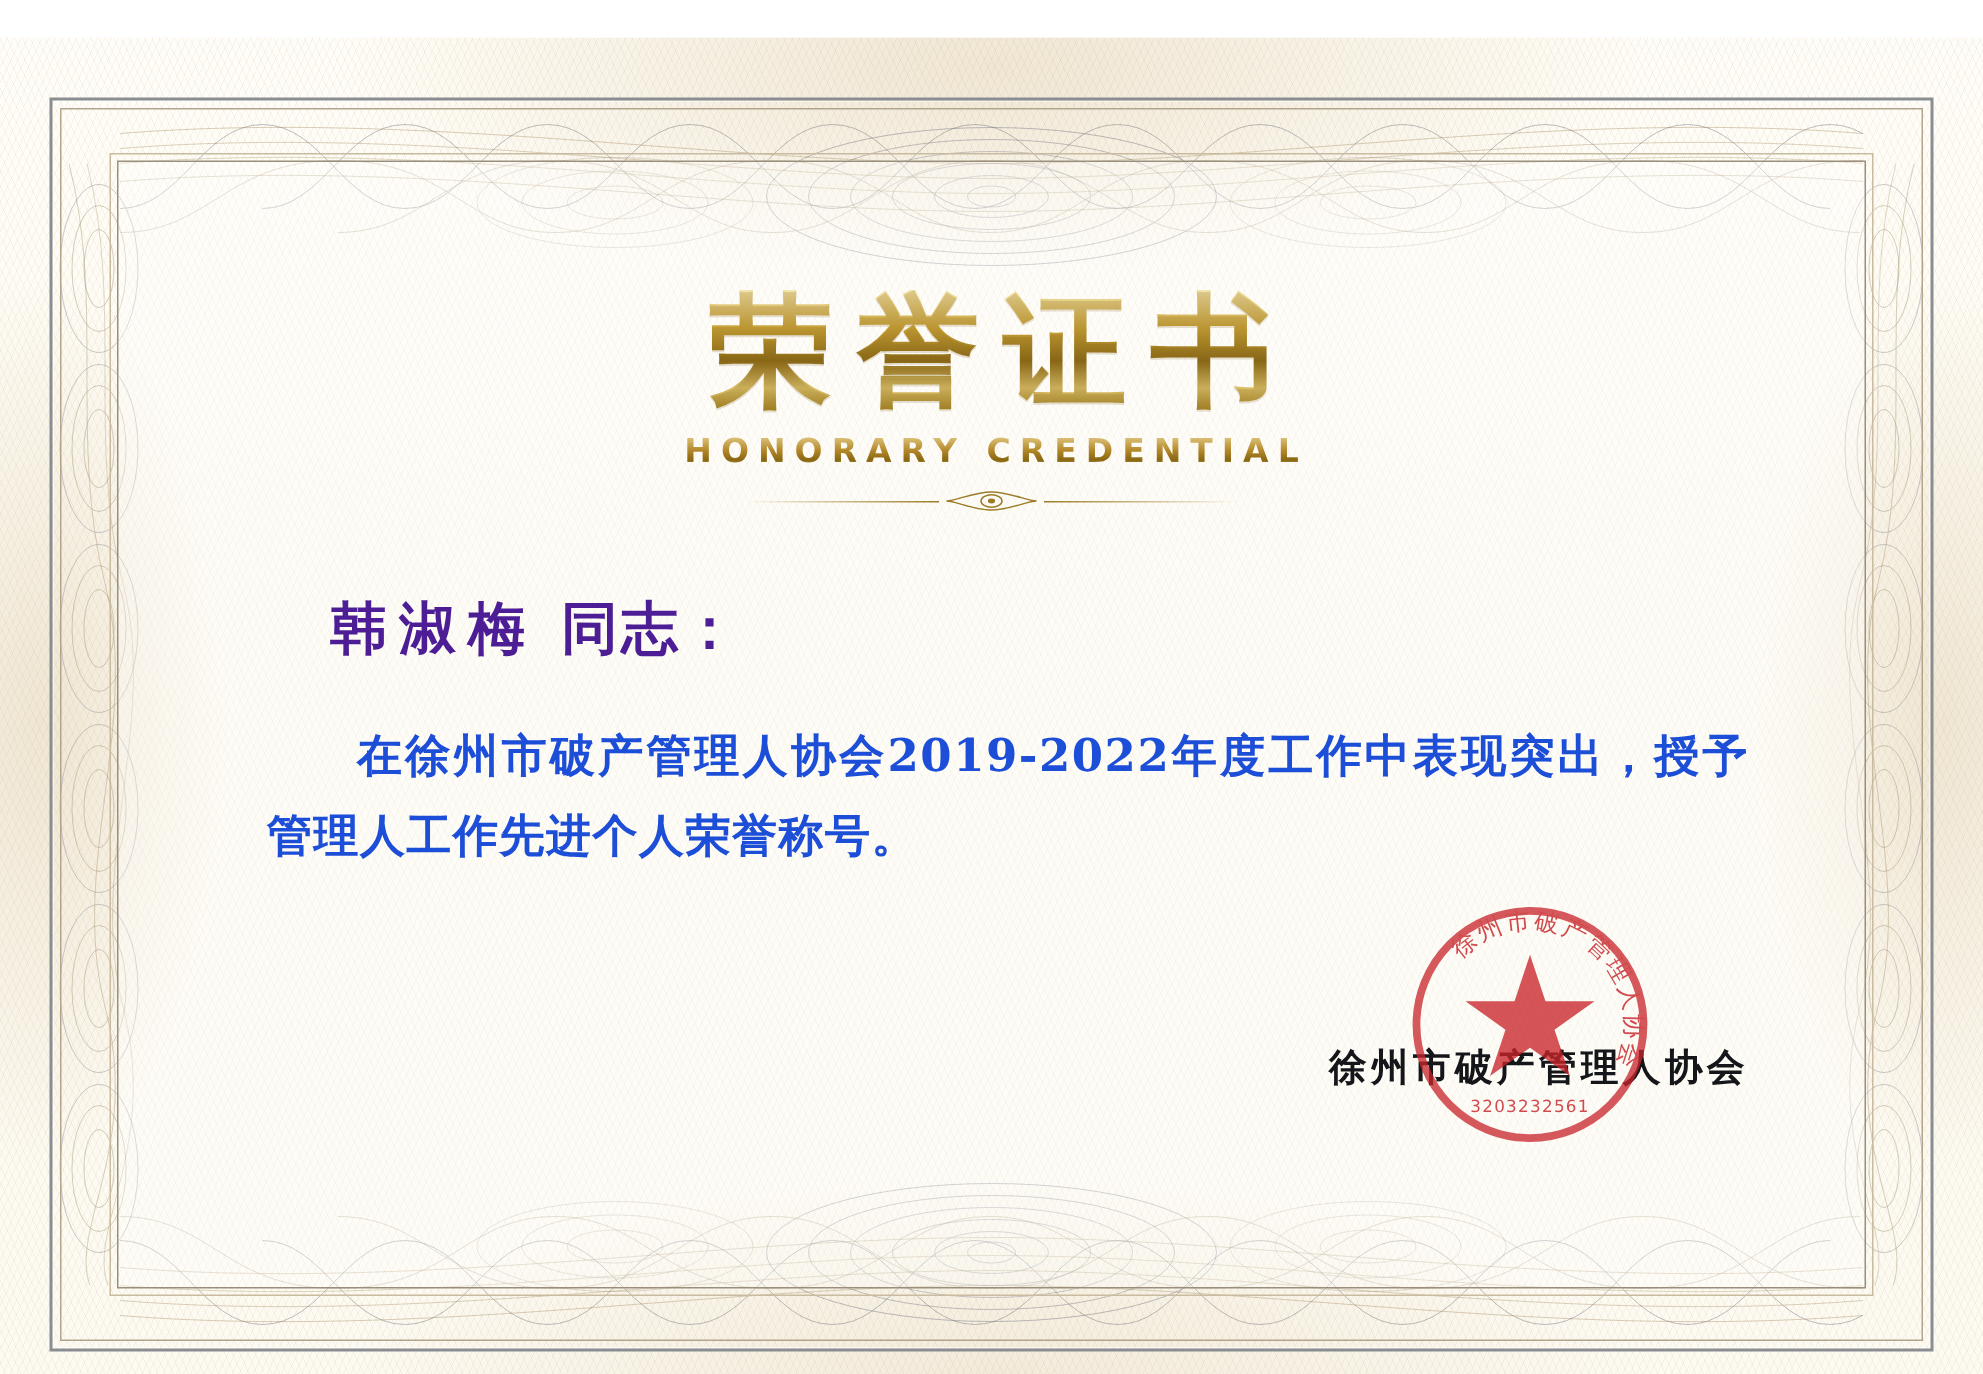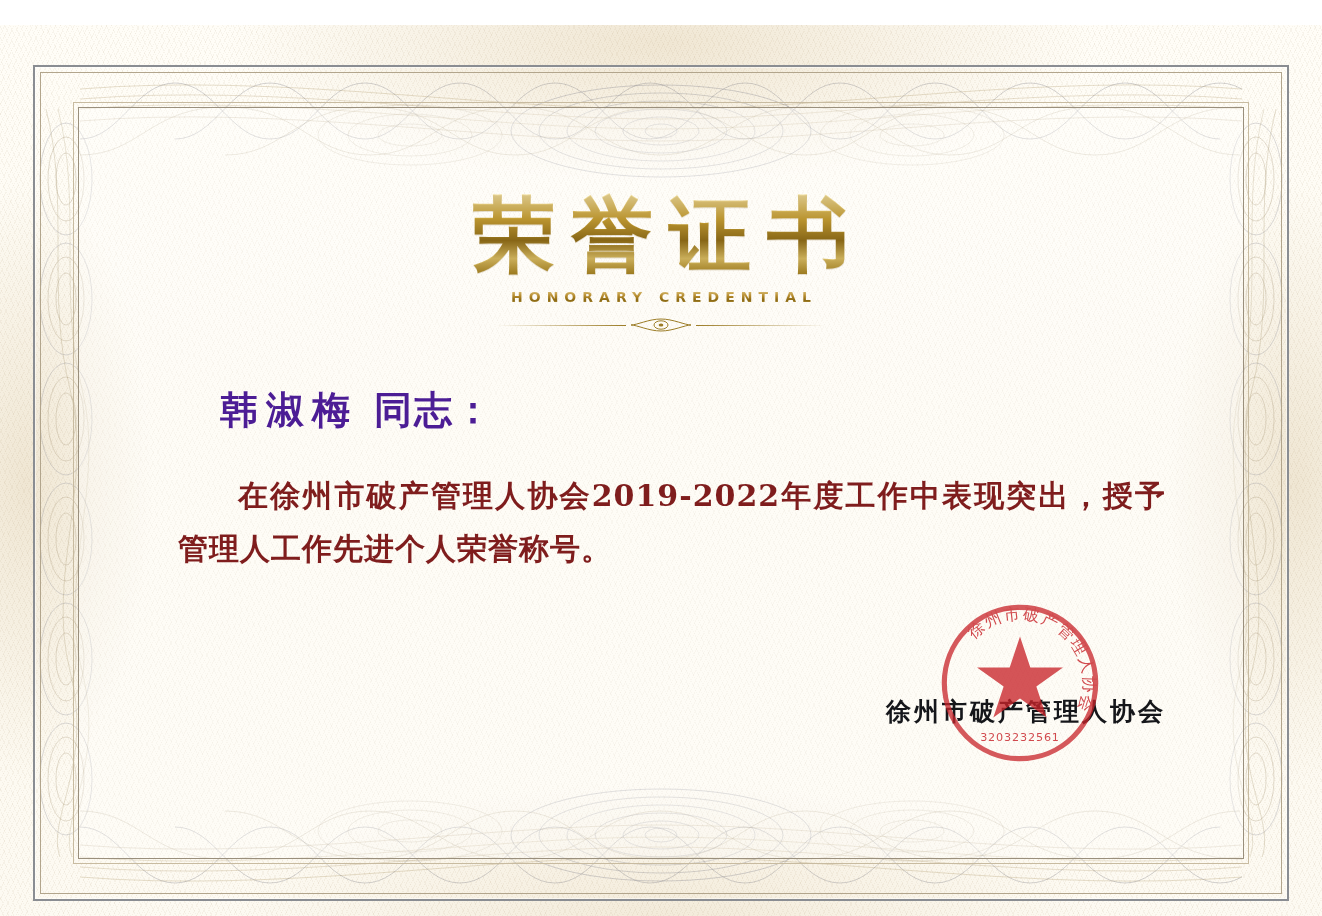--- a/index.html
+++ b/index.html
@@ -94,21 +94,21 @@
     background: linear-gradient(180deg,#f3e3a8 0%, #c9a236 32%, #8b6a17 58%, #dcc169 80%, #a2801f 100%);
     -webkit-background-clip: text;
     background-clip: text;
     color: transparent;
     text-shadow: 0 1px 0 rgba(120,90,20,0.18);
     padding-left: 16px;
   }
   .title-en {
     margin-top: 14px;
     font-family: "DejaVu Sans", sans-serif;
-    font-size: 14px;
+    font-size: 22px;
     letter-spacing: 6px;
     font-weight: 600;
     background: linear-gradient(180deg,#e8d291 0%, #b3882a 45%, #8a6813 70%, #cdae56 100%);
     -webkit-background-clip: text;
     background-clip: text;
     color: transparent;
     padding-left: 6px;
   }
   .title-rule {
     margin: 12px auto 0;
@@ -146,21 +146,21 @@
   .salutation .name {
     letter-spacing: 8px;
     margin-right: 16px;
   }
 
   .body-text {
     margin-top: 34px;
     font-family: "DejaVu Serif", serif;
     font-size: 30px;
     line-height: 1.75;
-    color: #7f1d1d;
+    color: #1d4ed8;
     font-weight: 700;
     padding: 0 36px 0 58px;
     letter-spacing: 1px;
   }
   .body-text p {
     margin: 0 0 6px 0;
     text-indent: 2em;
     text-align: justify;
   }
 

